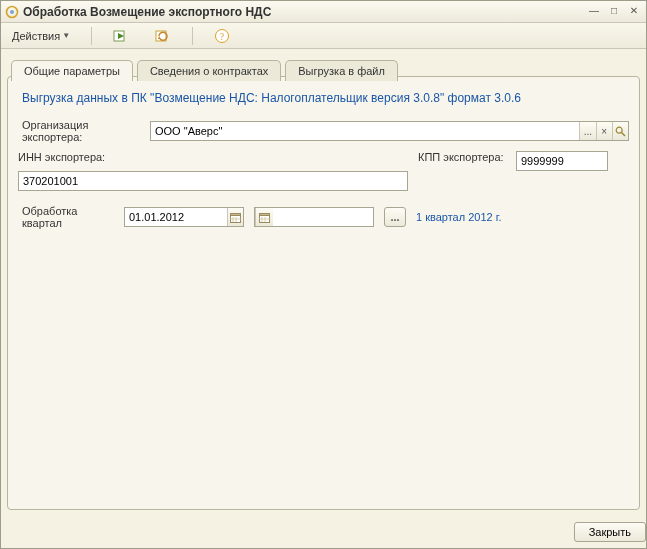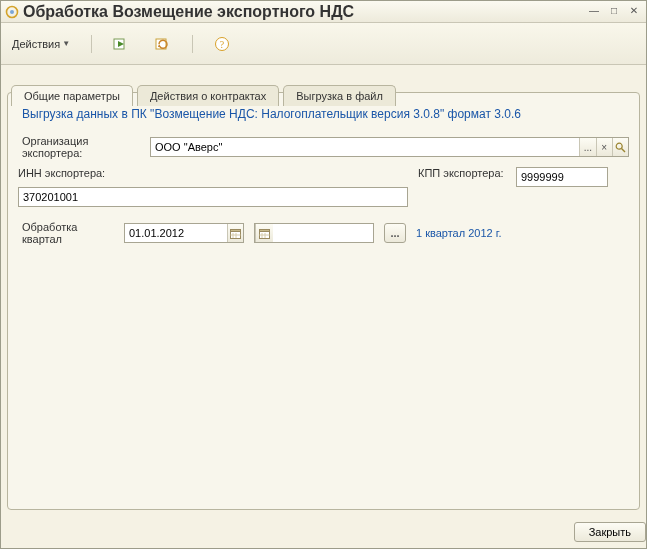--- a/index.html
+++ b/index.html
@@ -23,30 +23,30 @@
     height: 22px;
     background: linear-gradient(#fbfaf1,#edeadb);
     border-bottom: 1px solid #c9c6b5;
     display: flex; align-items: center;
     padding: 0 4px;
   }
   .title-icon {
     width:14px; height:14px; margin-right:4px;
     display:inline-flex; align-items:center; justify-content:center;
   }
-  .title-text { font-weight: bold; color:#333; flex:1; font-size:16px; }
+  .title-text { font-weight: bold; color:#333; flex:1; font-size:12px; }
   .win-btns { display:flex; gap:4px; }
   .win-btn {
     width:16px; height:14px; text-align:center;
     line-height:12px; font-size:10px; color:#555;
     cursor:pointer;
   }
   
   .toolbar {
-    height: 42px;
+    height: 26px;
     background: linear-gradient(#f9f7eb,#eeebdc);
     border-bottom: 1px solid #c9c6b5;
     display:flex; align-items:center;
     padding: 0 6px; gap:16px;
   }
   .tb-btn {
     display:inline-flex; align-items:center; gap:2px;
     padding:1px 4px;
     color:#333; cursor:pointer;
     border:1px solid transparent;
@@ -65,21 +65,21 @@
   }
   .tab {
     padding:4px 12px 4px 12px;
     border:1px solid #b8b59f;
     border-bottom:none;
     border-radius:5px 5px 0 0;
     background:#ece9d8;
     color:#333;
     cursor:pointer;
     position:relative;
-    top:14px;
+    top:5px;
   }
   .tab.active {
     background:#f8f6ec;
     font-weight:normal;
     z-index:3;
   }
   .tabpanel {
     flex:1;
     border:1px solid #b8b59f;
     border-radius:4px;
@@ -199,21 +199,21 @@
       </svg>
     </span>
   </div>
 
   <div class="content">
     <div class="tabstrip">
       <div class="tab active">
         <span>Общие параметры</span>
       </div>
       <div class="tab">
-        <span>Действия о контрактах</span>
+        <span>Сведения о контрактах</span>
       </div>
       <div class="tab">
         <span>Выгрузка в файл</span>
       </div>
     </div>
 
     <div class="tabpanel">
       <div class="headline">Выгрузка данных в ПК "Возмещение НДС: Налогоплательщик версия 3.0.8" формат 3.0.6</div>
 
       <div class="row" style="margin-left:4px;">

